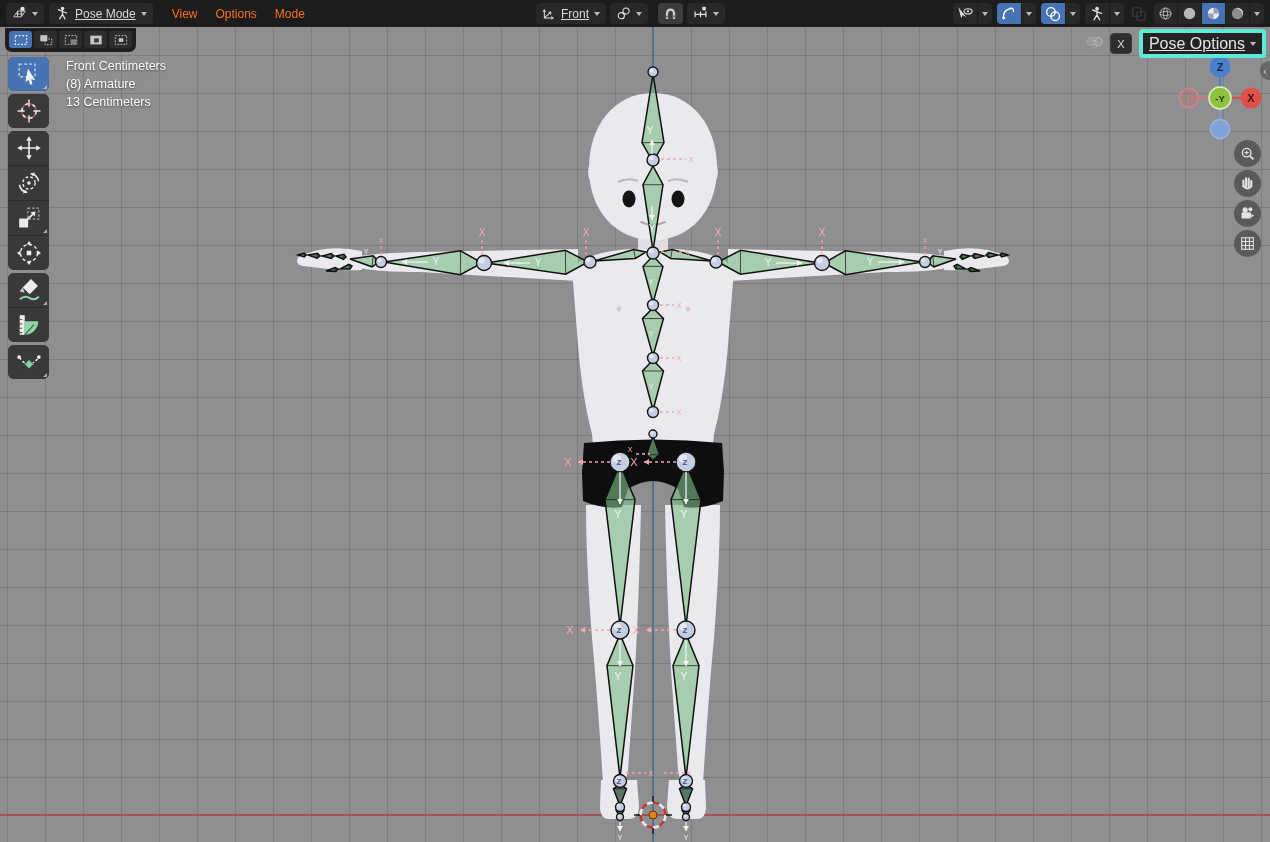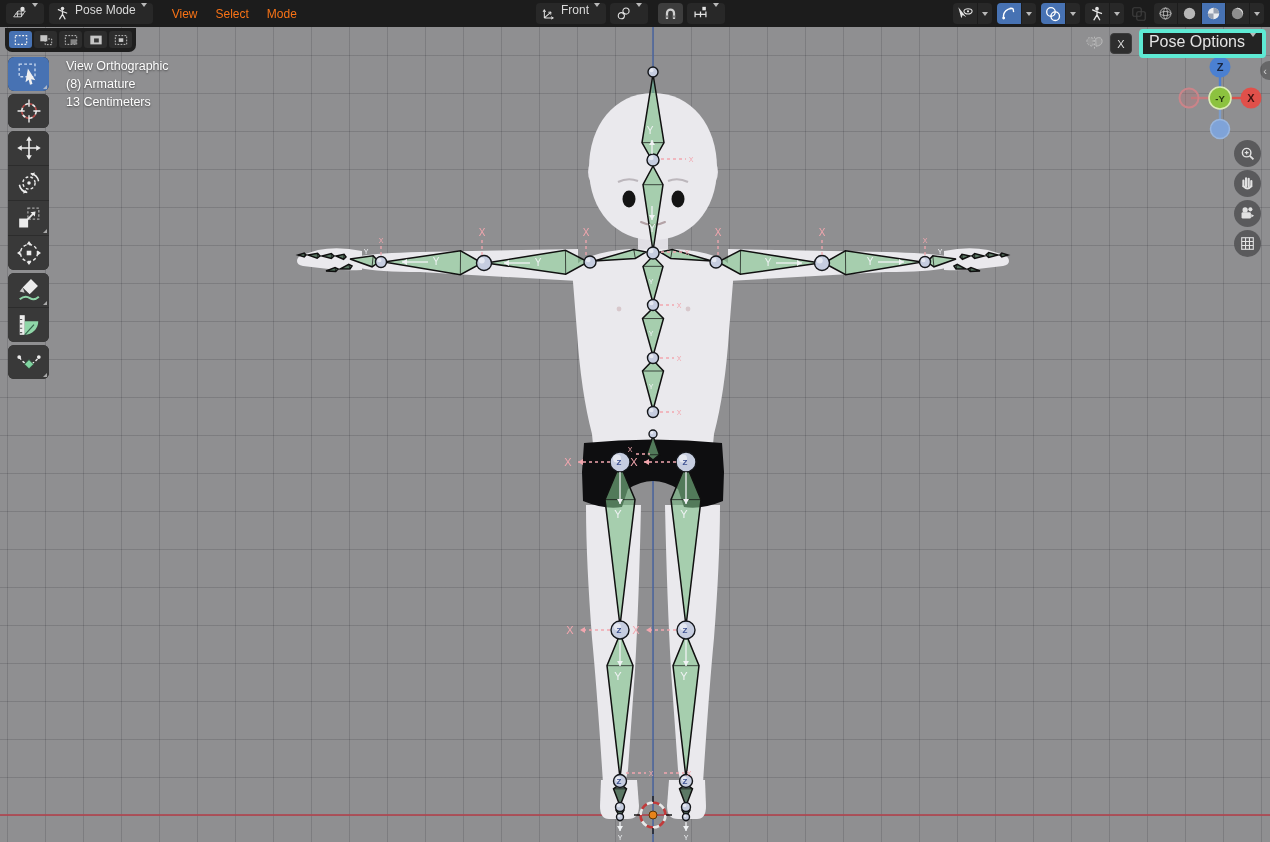--- a/index.html
+++ b/index.html
@@ -14,22 +14,22 @@
         background-size:38px 38px;background-position:7px 28px;}
   .axis-z{position:absolute;left:652px;top:27px;width:2px;height:815px;background:rgba(77,103,158,.8);}
   .axis-x{position:absolute;left:0;top:814px;width:1270px;height:2px;background:rgba(175,70,80,.85);}
   #scene{position:absolute;left:0;top:0;z-index:5;}
   .vp-text{position:absolute;left:66px;top:57px;z-index:10;color:#fdfdfd;font-size:12.5px;
            line-height:18px;text-shadow:0 1px 2px rgba(0,0,0,.5);}
   
   .header{position:absolute;left:0;top:0;width:1270px;height:27px;background:#1c1c1c;
           display:flex;align-items:center;padding:0 6px;box-sizing:border-box;gap:2px;z-index:30;
           color:#d9d9d9;font-size:12px;}
-  .pill{display:flex;gap:5px;background:#282828;border-radius:4px;height:21px;
-        padding:0 6px;white-space:nowrap;}
+  .pill{display:flex;align-items:center;gap:5px;background:#282828;border-radius:4px;height:21px;
+        padding:0 6px;white-space:nowrap;text-decoration:underline;}
   .menu{padding:0 9px;color:#f97316;}
   .chev{width:0;height:0;border-left:3.5px solid transparent;border-right:3.5px solid transparent;
         border-top:4.5px solid #b9b9b9;display:inline-block;}
   .seg{display:flex;align-items:stretch;background:#282828;border-radius:4px;overflow:hidden;height:21px;}
   .cell{display:flex;align-items:center;justify-content:center;padding:0 4px;}
   .cell + .cell{border-left:1px solid #1c1c1c;}
   .blue{background:#4772b3;}
   .hdr-center{position:absolute;left:536px;top:3px;display:flex;gap:4px;align-items:center;}
   .hdr-right{margin-left:auto;display:flex;gap:5px;align-items:center;}
   .icon{display:inline-flex;align-items:center;justify-content:center;line-height:0;}
@@ -298,21 +298,21 @@
       </g>
       <g>
         <circle cx="653" cy="815" r="12.5" fill="none" stroke="#e8e8e8" stroke-width="2.6" stroke-dasharray="6.5 6.5"></circle>
         <circle cx="653" cy="815" r="12.5" fill="none" stroke="#c23a3a" stroke-width="2.6" stroke-dasharray="6.5 6.5" stroke-dashoffset="6.5"></circle>
         <path d="M653,796 L653,802 M653,828 L653,834 M634,815 L640,815 M666,815 L672,815" stroke="#1a1a1a" stroke-width="1.4" fill="none"></path>
         <circle cx="653" cy="815" r="4" fill="#e8831a" stroke="#5a3305" stroke-width="1"></circle>
       </g>
     </svg>
 
   <div class="vp-text">
-    <div>View Orthographic</div>
+    <div>Front Centimeters</div>
     <div>(8) Armature</div>
     <div>13 Centimeters</div>
   </div>
 
   <div class="header">
     <div class="pill">
       <span class="icon">
           <svg width="15" height="15" viewBox="-9 -9 18 18">
             <path d="M-7,4 L-2,-3 L7,-3 L2,4 Z M-4.6,.6 L4.6,.6 M-2,-3 L-2.5,4 M2,-3 L2.5,4" fill="none" stroke="#e2e2e2" stroke-width="1"></path>
             <circle cx="3.6" cy="-5.4" r="2.6" fill="#e2e2e2"></circle>
@@ -325,21 +325,21 @@
           <svg width="15" height="15" viewBox="-9 -9 18 18">
             <circle cx="0" cy="-6" r="2.1" fill="#e2e2e2"></circle>
             <path d="M0,-3.4 L0,1 M0,-2.4 L-5,-4.6 M0,-2.4 L5,-.6 M0,1 L-3.4,6.5 M0,1 L3,6.5" fill="none" stroke="#e2e2e2" stroke-width="1.5" stroke-linecap="round"></path>
           </svg>
         </span>
       <span>Pose Mode</span>
       <span class="chev"></span>
     </div>
     <div id="menus" style="display:flex;margin-left:8px;">
         <div class="menu">View</div>
-        <div class="menu">Select</div>
+        <div class="menu">Options</div>
         <div class="menu">Mode</div>
       </div>
 
     <div class="hdr-center">
       <div class="pill">
         <span class="icon">
             <svg width="14" height="14" viewBox="-9 -9 18 18">
               <path d="M-6,5 L5.5,5 M-6,5 L-6,-5.5 M-6,5 L2.5,-2.5" fill="none" stroke="#e2e2e2" stroke-width="1.3"></path>
               <path d="M5.5,5 L2.6,3.4 M5.5,5 L2.6,6.6 M-6,-5.5 L-7.6,-2.6 M-6,-5.5 L-4.4,-2.6 M2.5,-2.5 L-.9,-2.2 M2.5,-2.5 L2.2,.9" stroke="#e2e2e2" stroke-width="1.2" fill="none"></path>
             </svg>

